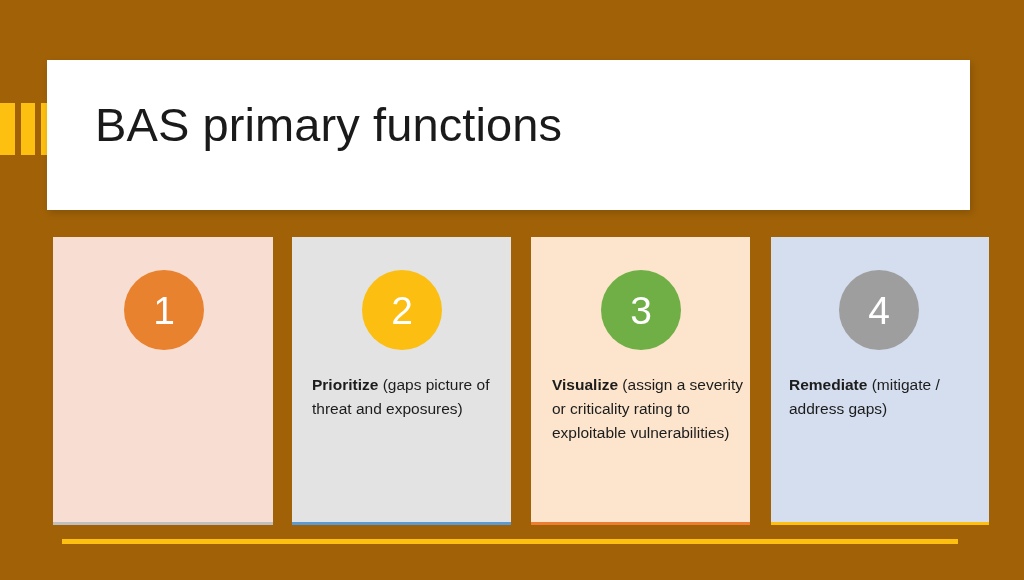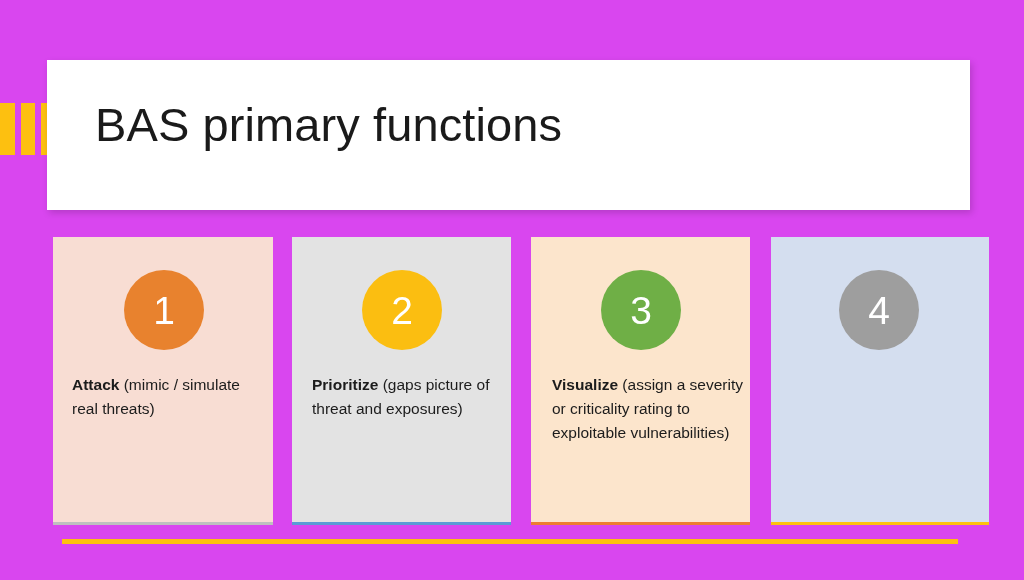--- a/index.html
+++ b/index.html
@@ -10,21 +10,21 @@
   body {
     width: 1024px;
     height: 580px;
     overflow: hidden;
     font-family: "Liberation Sans", "DejaVu Sans", sans-serif;
     position: relative;
   }
   .slide {
     position: absolute;
     inset: 0;
-    background: #d946ef;
+    background: #a16207;
   }
 
   
   .title-accent {
     position: absolute;
     left: 0;
     top: 103px;
     width: 56px;
     height: 52px;
     display: flex;
@@ -140,23 +140,20 @@
 
   <div class="title-card"></div>
   <div class="title-text">BAS primary functions</div>
 
   <div class="cards">
 
     <div class="card" id="card-1" style="background: rgb(248, 221, 211);">
       <div class="circle" style="background: rgb(232, 130, 46);">
         <span>1</span>
       </div>
-      <div class="card-text">
-        <b>Attack</b><span> (mimic / simulate real threats)</span>
-      </div>
       <div class="underline" style="background: rgb(191, 191, 191);"></div>
     </div>
 
     <div class="card" id="card-2" style="background: rgb(227, 227, 227);">
       <div class="circle" style="background: rgb(251, 190, 17);">
         <span>2</span>
       </div>
       <div class="card-text">
         <b>Prioritize</b><span> (gaps picture of threat and exposures)</span>
       </div>
@@ -170,20 +167,23 @@
       <div class="card-text">
         <b>Visualize</b><span> (assign a severity or criticality rating to exploitable vulnerabilities)</span>
       </div>
       <div class="underline" style="background: rgb(237, 125, 49);"></div>
     </div>
 
     <div class="card" id="card-4" style="background: rgb(212, 222, 239);">
       <div class="circle" style="background: rgb(158, 158, 158);">
         <span>4</span>
       </div>
+      <div class="card-text">
+        <b>Remediate</b><span> (mitigate / address gaps)</span>
+      </div>
       <div class="underline" style="background: rgb(253, 192, 16);"></div>
     </div>
 
   </div>
 
   <div class="bottom-rule" style="background: rgb(253, 192, 16);"></div>
 
 </div>
 
 </body></html>

